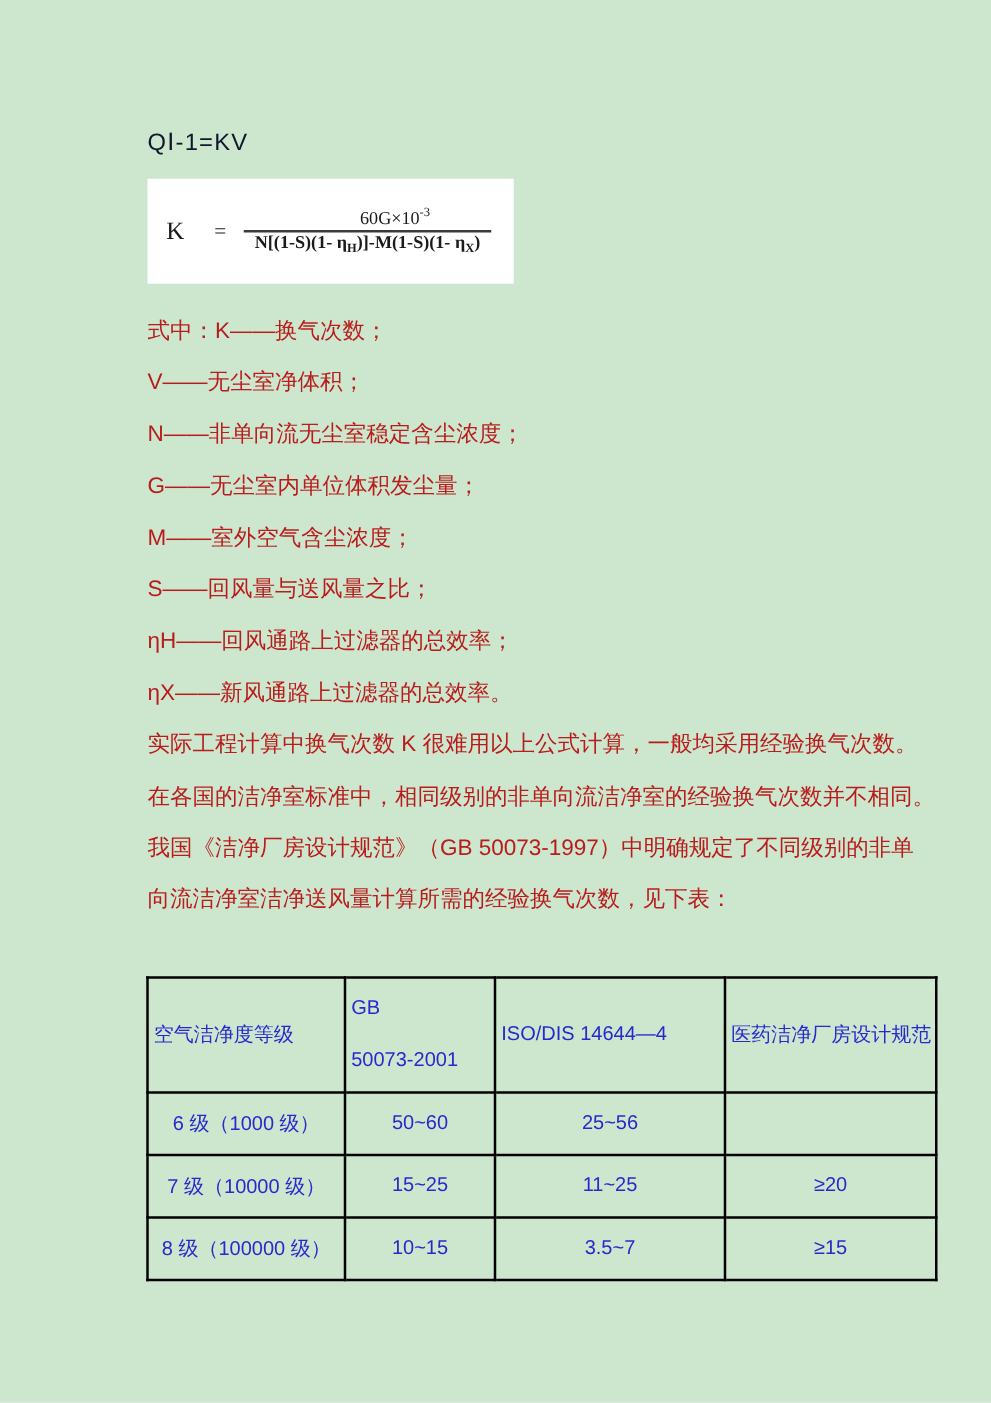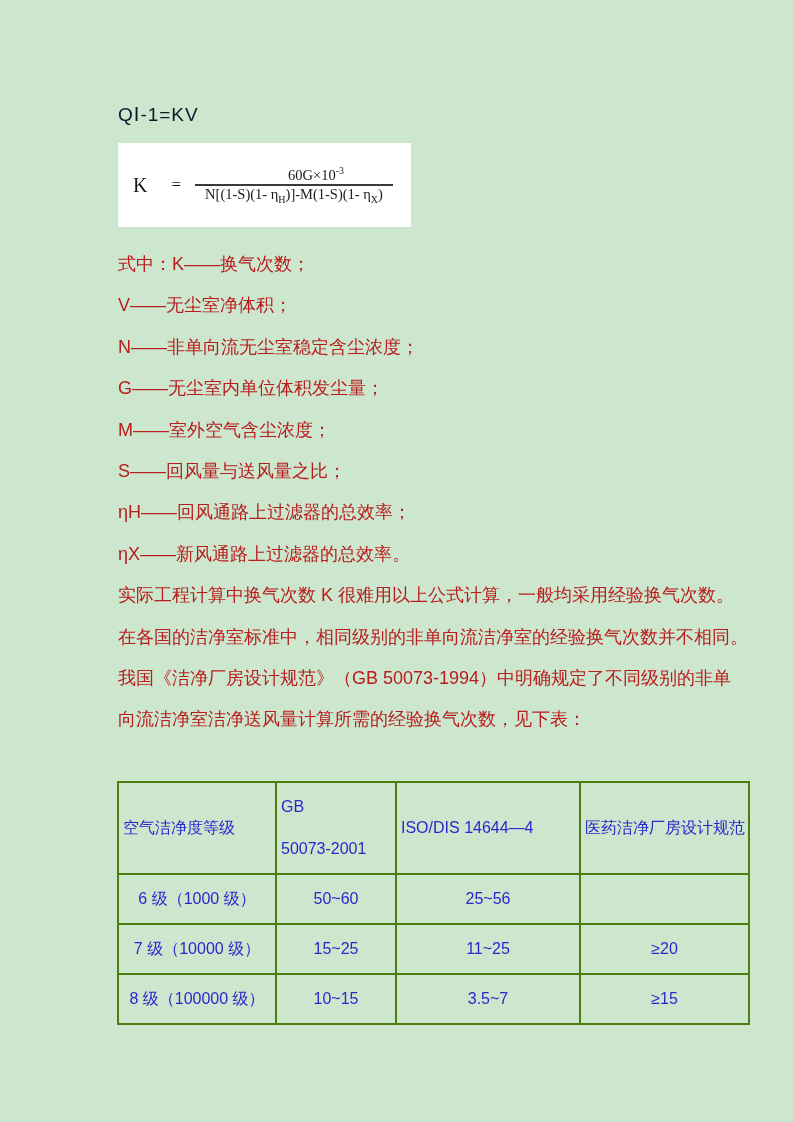--- a/index.html
+++ b/index.html
@@ -37,21 +37,21 @@
   .f-eq  { margin-left: 24px; font-size: 17px; }
   .fraction {
     flex: 1;
     margin-left: 14px;
     margin-right: 18px;
     text-align: center;
     font-size: 14.5px;
   }
   .frac-top { padding-bottom: 4px; white-space: nowrap; margin-left: 44px; }
   .frac-rule { border-top: 2px solid #3a3a3a; height: 0; }
-  .frac-bottom { padding-top: 5px; white-space: nowrap; }
+  .frac-bottom { padding-top: 5px; white-space: nowrap; font-weight: bold; }
   .frac-top sup { font-size: 10px; }
   .frac-bottom sub { font-size: 10px; }
   
   .textblock {
     position: absolute;
     left: 118px;
     top: 244px;
     color: #b91c1c;
     font-size: 18px;
     line-height: 41.4px;
@@ -61,21 +61,21 @@
   .data-table {
     position: absolute;
     left: 117px;
     top: 781px;
     border-collapse: collapse;
     table-layout: fixed;
     color: #2828cc;
     font-size: 16px;
   }
   .data-table th, .data-table td {
-    border: 2px solid #4d7c0f;
+    border: 2px solid #000000;
     font-weight: normal;
     vertical-align: middle;
     padding: 0;
     overflow: hidden;
     white-space: nowrap;
   }
   .data-table th { text-align: left; padding-left: 4px; }
   .hdr-row { height: 92px; }
   .data-row { height: 50px; }
   .gb-line { line-height: 42px; }
@@ -103,21 +103,21 @@
     <div>式中：K——换气次数；</div>
     <div>V——无尘室净体积；</div>
     <div>N——非单向流无尘室稳定含尘浓度；</div>
     <div>G——无尘室内单位体积发尘量；</div>
     <div>M——室外空气含尘浓度；</div>
     <div>S——回风量与送风量之比；</div>
     <div>ηH——回风通路上过滤器的总效率；</div>
     <div>ηX——新风通路上过滤器的总效率。</div>
     <div>实际工程计算中换气次数 K 很难用以上公式计算，一般均采用经验换气次数。</div>
     <div>在各国的洁净室标准中，相同级别的非单向流洁净室的经验换气次数并不相同。</div>
-    <div>我国《洁净厂房设计规范》（GB 50073-1994）中明确规定了不同级别的非单</div>
+    <div>我国《洁净厂房设计规范》（GB 50073-1997）中明确规定了不同级别的非单</div>
     <div>向流洁净室洁净送风量计算所需的经验换气次数，见下表：</div>
   </div>
 
   <table class="data-table">
     <colgroup>
       <col style="width:158px">
       <col style="width:120px">
       <col style="width:184px">
       <col style="width:169px">
     </colgroup>

